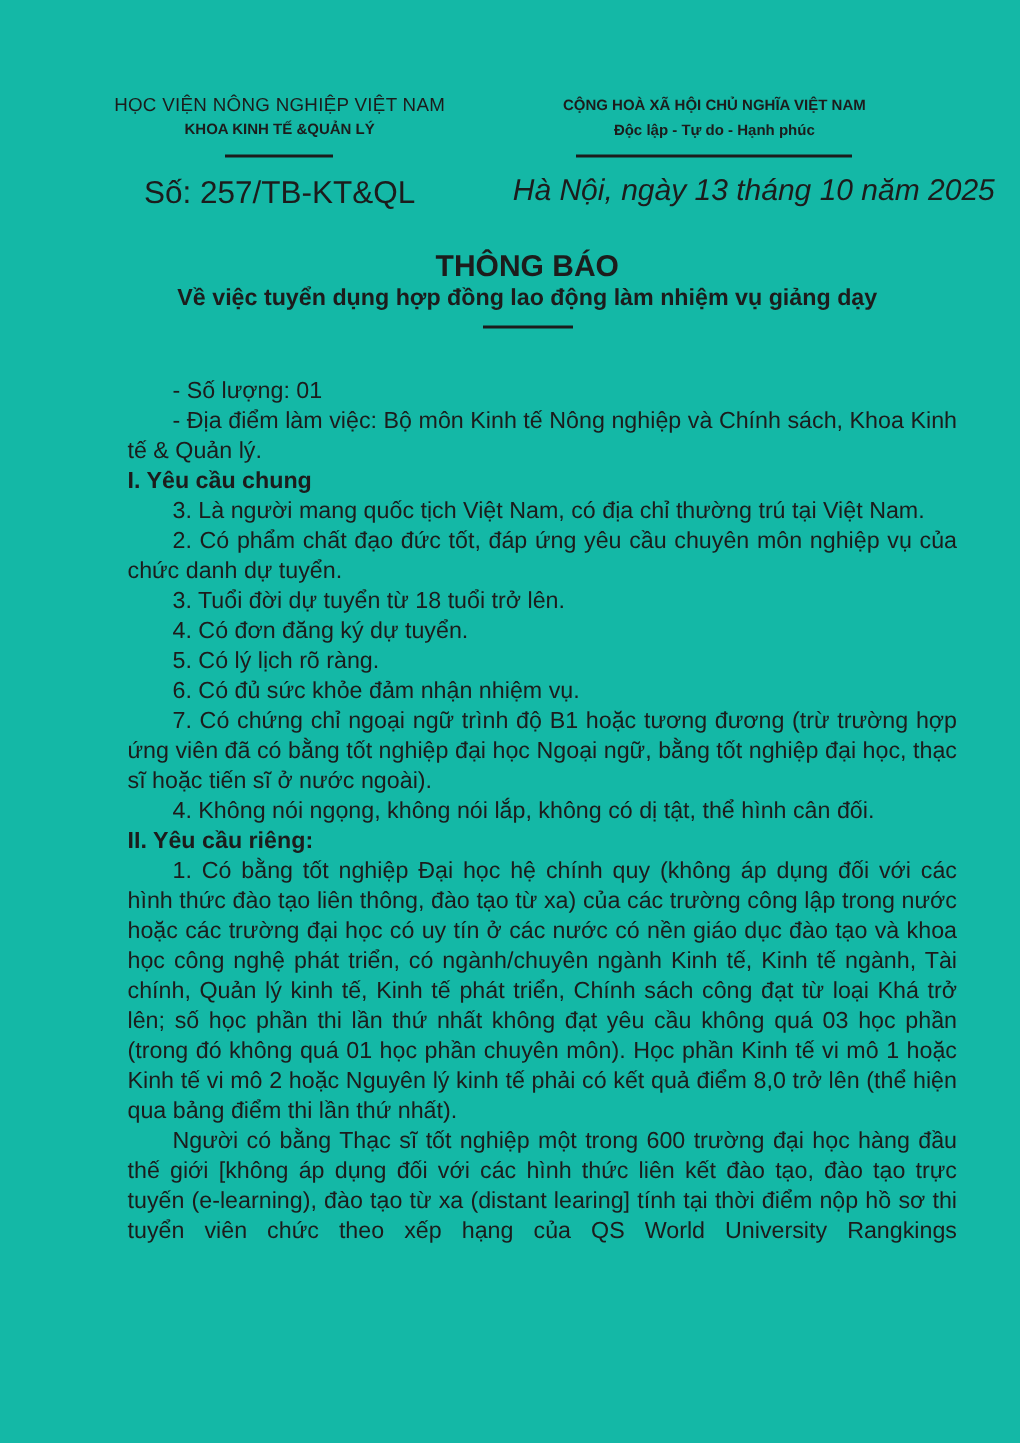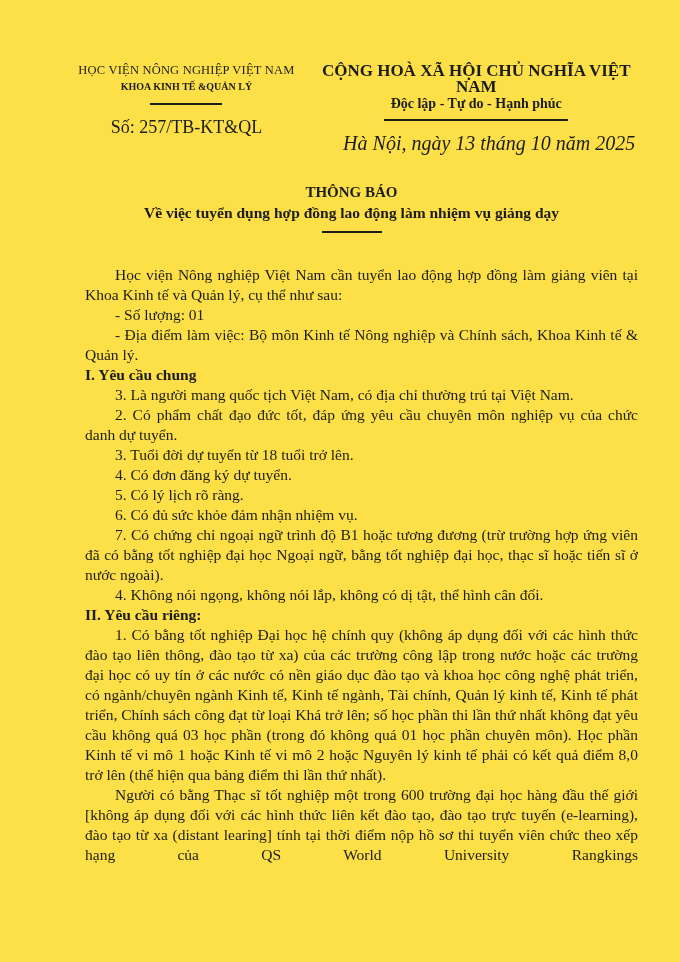--- a/index.html
+++ b/index.html
@@ -1,42 +1,42 @@
 <!DOCTYPE html>
 <html><head>
 <meta charset="utf-8">
 <style>
   html,body{margin:0;padding:0;background:#e8e8e8;}
   .page{
     position:relative;
     width:680px;height:962px;
     margin:0 auto;
-    background:#fde047;
+    background:#14b8a6;
     color:#1c1c1c;
-    font-family:Liberation Serif, serif;
+    font-family:Liberation Sans, sans-serif;
     box-sizing:border-box;
     padding:63px 42px 0 85px;
     overflow:hidden;
   }
   
   .header{display:flex;width:100%;}
   .header-left{width:45%;text-align:center;flex:0 0 auto;box-sizing:border-box;padding-right:10px;margin-left:-18px;}
   .header-right{width:58%;text-align:center;flex:0 0 auto;box-sizing:border-box;}
   .org-line1{font-size:12.5px;line-height:15px;letter-spacing:.2px;}
   .org-line2{font-size:10px;font-weight:bold;line-height:18px;}
-  .nat-line1{font-size:17px;font-weight:bold;line-height:16px;text-align:center;}
-  .nat-line2{font-size:14px;font-weight:bold;line-height:18px;}
+  .nat-line1{font-size:10px;font-weight:bold;line-height:16px;text-align:center;}
+  .nat-line2{font-size:10px;font-weight:bold;line-height:18px;}
   .rule{background:#1c1c1c;height:2px;}
   .rule-left{width:72px;margin:7px auto 0 auto;}
   .rule-right{width:184px;margin:6px auto 0 auto;}
-  .doc-number{font-size:18px;margin-top:12px;}
+  .doc-number{font-size:21px;margin-top:12px;}
   .date-line{font-size:20px;font-style:italic;margin-top:11px;padding-left:26px;white-space:nowrap;}
   
   .title-block{text-align:center;margin-top:27px;margin-left:-20px;}
-  .title{font-size:15px;font-weight:bold;line-height:20px;}
+  .title{font-size:20px;font-weight:bold;line-height:20px;}
   .subtitle{font-size:15.5px;font-weight:bold;line-height:22px;}
   .rule-title{width:60px;margin:7px auto 0 auto;}
   
   .body-block{margin-top:32px;}
   .para, .heading{
     font-size:15.5px;
     line-height:20px;
     margin:0;
     text-align:justify;
   }
@@ -64,21 +64,20 @@
     </div>
   </div>
 
   <div class="title-block">
     <div class="title">THÔNG BÁO</div>
     <div class="subtitle">Về việc tuyển dụng hợp đồng lao động làm nhiệm vụ giảng dạy</div>
     <div class="rule rule-title"></div>
   </div>
 
   <div class="body-block">
-    <p class="para">Học viện Nông nghiệp Việt Nam cần tuyển lao động hợp đồng làm giảng viên tại Khoa Kinh tế và Quản lý, cụ thể  như sau:</p>
     <p class="para">- Số lượng:  01</p>
     <p class="para">- Địa điểm làm việc: Bộ môn Kinh tế Nông nghiệp và Chính sách, Khoa Kinh tế &amp; Quản lý.</p>
     <p class="heading">I. Yêu cầu chung</p>
     <p class="para">3. Là người mang quốc tịch Việt Nam, có địa chỉ thường trú tại Việt Nam.</p>
     <p class="para">2. Có phẩm chất đạo đức tốt, đáp ứng yêu cầu chuyên môn nghiệp vụ của chức danh dự tuyển.</p>
     <p class="para">3. Tuổi đời dự tuyển từ 18 tuổi trở lên.</p>
     <p class="para">4. Có đơn đăng ký dự tuyển.</p>
     <p class="para">5. Có lý lịch rõ ràng.</p>
     <p class="para">6. Có đủ sức khỏe đảm nhận nhiệm vụ.</p>
     <p class="para">7. Có chứng chỉ ngoại ngữ trình độ B1 hoặc tương đương (trừ trường hợp ứng viên đã có bằng tốt nghiệp đại học Ngoại ngữ, bằng tốt nghiệp đại học, thạc sĩ hoặc tiến sĩ ở nước ngoài).</p>

